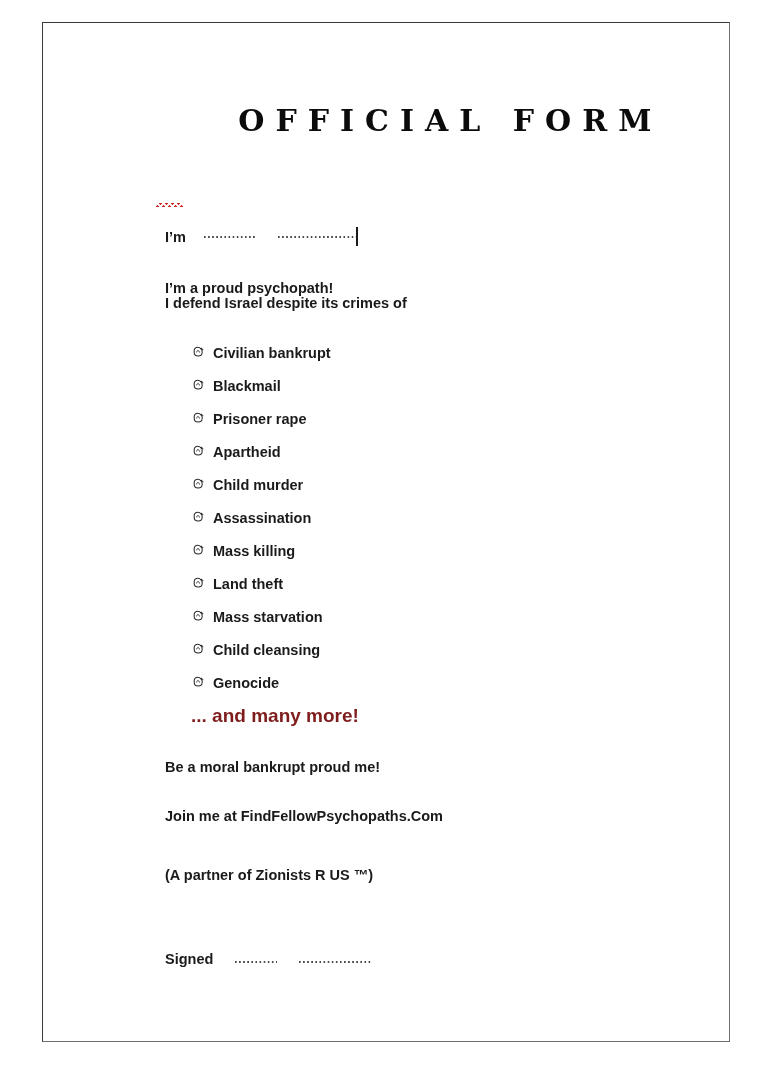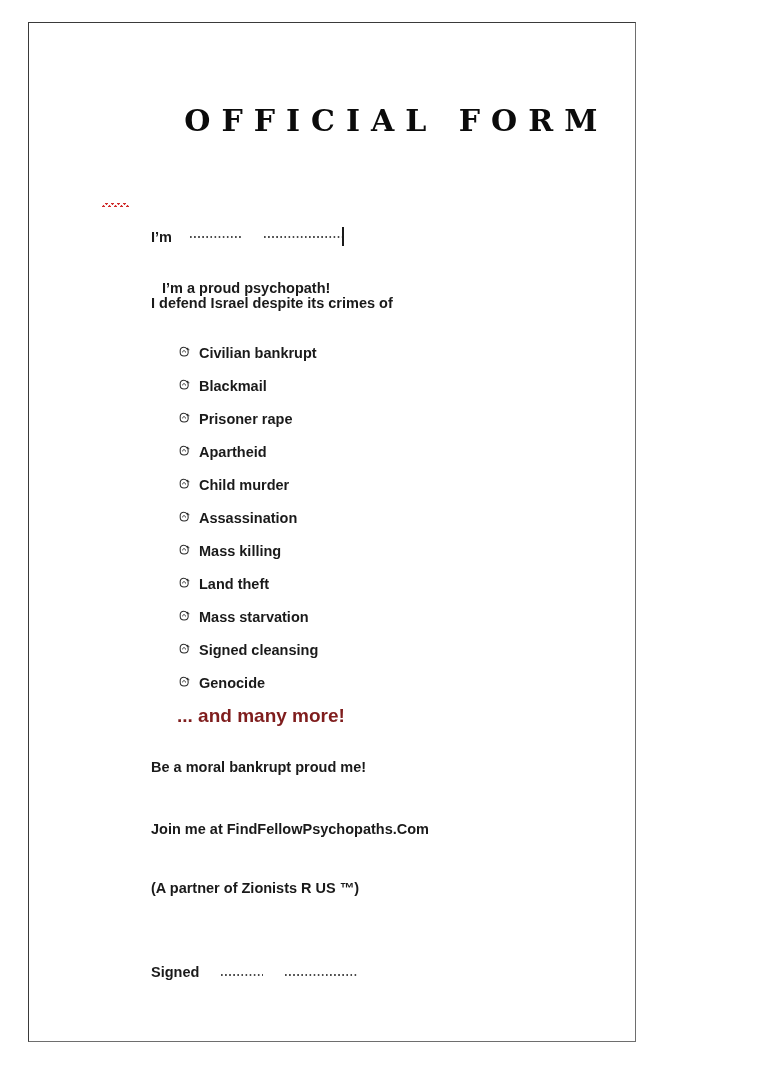--- a/index.html
+++ b/index.html
@@ -12,23 +12,23 @@
     height: 1075px;
     background: #ffffff;
     font-family: "Liberation Sans", sans-serif;
     overflow: hidden;
     position: relative;
   }
 
   
   #page-frame {
     position: absolute;
-    left: 28px;
+    left: 42px;
     top: 22px;
-    width: 608px;
+    width: 688px;
     height: 1020px;
     background: #ffffff;
     border: 1px solid #3a3a3a;
     border-right-color: #6e6e6e;
     border-bottom-color: #6e6e6e;
     box-sizing: border-box;
   }
 
   
   #form-title-wrap {
@@ -108,21 +108,21 @@
   #text-caret {
     display: inline-block;
     width: 1.6px;
     height: 19px;
     background: #1a1a1a;
     position: relative;
     top: 4px;
     margin-left: 0px;
   }
 
-  #line-proud  { margin-top: 38px; margin-left: 11px; }
+  #line-proud  { margin-top: 38px; }
   #line-defend { }
 
   
   #crimes-list {
     list-style: none;
     margin: 26px 0 0 0;
     padding: 0 0 0 26px;
   }
   #crimes-list li {
     display: flex;
@@ -147,21 +147,21 @@
     margin: 0 0 0 26px;
     height: 33px;
     display: flex;
     align-items: center;
     font-size: 19px;
     font-weight: 700;
     color: #7f1d1d;
   }
 
   #line-bankrupt { margin-top: 28px; }
-  #line-join     { margin-top: 47px; }
+  #line-join     { margin-top: 34px; }
   #line-partner  { margin-top: 45px; }
 
   #line-signed {
     margin-top: 64px;
     display: flex;
     align-items: flex-end;
     height: 20px;
   }
   #line-signed .label { margin-right: 22px; }
 </style>
@@ -312,21 +312,21 @@
       <li>
         <span class="hand-icon">
           <svg viewBox="0 0 16 16" width="16" height="16" aria-hidden="true">
             <path d="M3.2 5.6 C3.2 3.6 4.8 2.3 6.6 2.3 C8.2 2.3 9.3 3.0 9.9 3.9
                      L10.9 3.2 L10.6 4.5 L11.9 4.8 L10.8 5.4
                      C11.1 6.0 11.2 6.6 11.2 7.2 C11.2 9.4 9.4 10.9 7.1 10.9
                      C5.0 10.9 3.2 9.6 3.2 7.4 Z" fill="none" stroke="#2a2a2a" stroke-width="1.05" stroke-linejoin="round"></path>
             <path d="M5.6 7.0 C5.6 6.2 6.2 5.7 7.0 5.7 C7.9 5.7 8.5 6.3 8.5 7.1" fill="none" stroke="#2a2a2a" stroke-width="0.9" stroke-linecap="round"></path>
           </svg>
         </span>
-        <span>Signed cleansing</span>
+        <span>Child cleansing</span>
       </li>
 
       <li>
         <span class="hand-icon">
           <svg viewBox="0 0 16 16" width="16" height="16" aria-hidden="true">
             <path d="M3.2 5.6 C3.2 3.6 4.8 2.3 6.6 2.3 C8.2 2.3 9.3 3.0 9.9 3.9
                      L10.9 3.2 L10.6 4.5 L11.9 4.8 L10.8 5.4
                      C11.1 6.0 11.2 6.6 11.2 7.2 C11.2 9.4 9.4 10.9 7.1 10.9
                      C5.0 10.9 3.2 9.6 3.2 7.4 Z" fill="none" stroke="#2a2a2a" stroke-width="1.05" stroke-linejoin="round"></path>
             <path d="M5.6 7.0 C5.6 6.2 6.2 5.7 7.0 5.7 C7.9 5.7 8.5 6.3 8.5 7.1" fill="none" stroke="#2a2a2a" stroke-width="0.9" stroke-linecap="round"></path>

